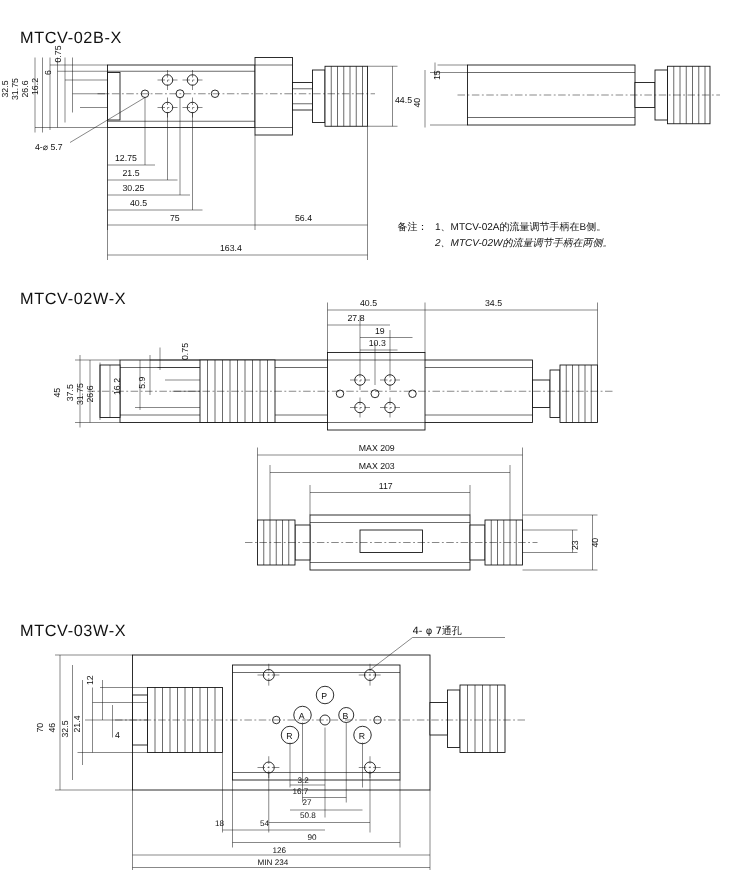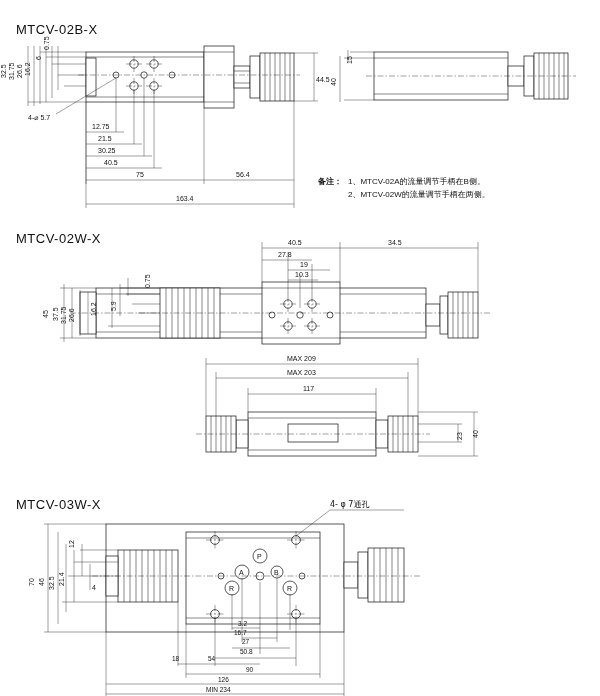--- a/index.html
+++ b/index.html
@@ -38,23 +38,23 @@
 </style>
 </head>
 <body>
 
 <div class="sheet">
 
   <div class="title" style="left:16px;top:6px;">MTCV-02B-X</div>
   <div class="title" style="left:16px;top:215px;text-align:center;">MTCV-02W-X</div>
   <div class="title" style="left:16px;top:465px;margin-top:16px;">MTCV-03W-X</div>
 
-  <div class="note" style="left:318px;top:160px;font-weight:bold;">备注：</div>
+  <div class="note" style="left:318px;top:160px;">备注：</div>
   <div class="note" style="left:348px;top:160px;text-align:right;">1、MTCV-02A的流量调节手柄在B侧。</div>
-  <div class="note" style="left:348px;top:173px;">2、MTCV-02W的流量调节手柄在两侧。</div>
+  <div class="note" style="left:348px;top:173px;font-style:italic;">2、MTCV-02W的流量调节手柄在两侧。</div>
 
   <svg width="600" height="696">
 
     <g>
 
       <rect class="ln fillw" x="86" y="36" width="118" height="50"></rect>
 
       <line class="lnthin" x1="86" y1="41" x2="204" y2="41"></line>
       <line class="lnthin" x1="86" y1="81" x2="204" y2="81"></line>
 

